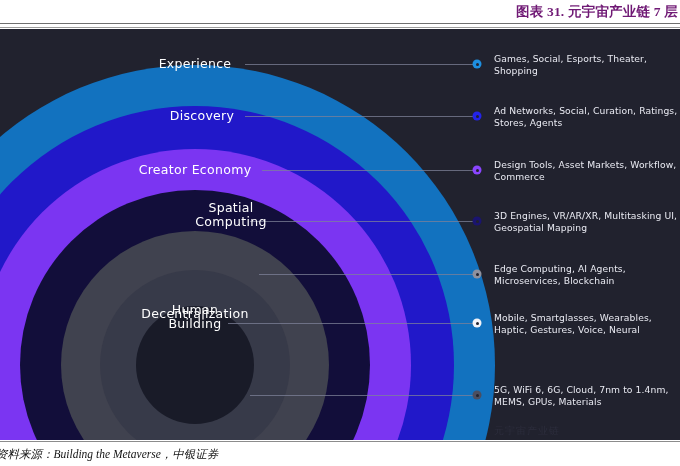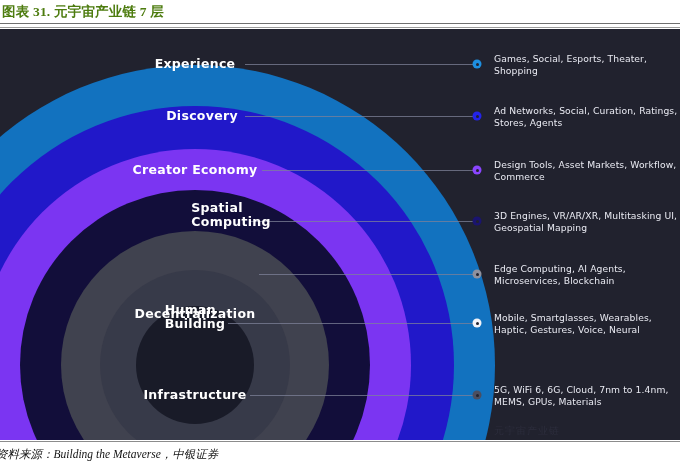--- a/index.html
+++ b/index.html
@@ -18,24 +18,25 @@
   
   .fig-title {
     position: absolute;
     left: 2px;
     top: 2px;
     width: 676px;
     height: 20px;
     font-family: "Liberation Serif", serif;
     font-weight: bold;
     font-size: 13.5px;
-    color: #4d7c0f;
+    color: #701a75;
     letter-spacing: .2px;
     white-space: nowrap;
     line-height: 20px;
+    text-align: right;
   }
   .rule-top {
     position: absolute;
     left: 0;
     top: 23px;
     width: 680px;
     height: 0;
     border-top: 1.5px solid #6f6f6f;
   }
   .rule-top2 {
@@ -121,24 +122,24 @@
     width: 470px; height: 240px;
     left: -40px; bottom: -214px;
     border: 5px solid #7b35f2;
   }
 
   
   .layer-label {
     position: absolute;
     color: #ffffff;
     font-family: "DejaVu Sans", sans-serif;
-    font-weight: bold;
+    font-weight: normal;
     font-size: 12.5px;
     letter-spacing: .3px;
-    text-align: left;
+    text-align: center;
     line-height: 14px;
     white-space: pre-line;
     transform: translate(-50%, -50%);
   }
 
   
   .connector {
     position: absolute;
     height: 1px;
     background: #7d8298;
@@ -248,21 +249,20 @@
   <div class="marker" style="left:477px; top:366px; background:#4b4e60;"></div>
 
   <div class="layer-label" style="left:195px; top:35px;">Experience</div>
   <div class="layer-label" style="left:202px; top:87px;">Discovery</div>
   <div class="layer-label" style="left:195px; top:141px;">Creator Economy</div>
   <div class="layer-label" style="left:195px; top:186px;margin-left:36px;">Spatial
 Computing</div>
   <div class="layer-label" style="left:195px; top:245px;margin-top:40px;">Decentralization</div>
   <div class="layer-label" style="left:195px; top:288px;">Human
 Building</div>
-  <div class="layer-label" style="left:195px; top:366px;">Infrastructure</div>
 
   <div class="desc" style="top:35px;">Games, Social, Esports, Theater, Shopping</div>
   <div class="desc" style="top:87px;">Ad Networks, Social, Curation, Ratings, Stores, Agents</div>
   <div class="desc" style="top:141px;">Design Tools, Asset Markets, Workflow, Commerce</div>
   <div class="desc" style="top:192px;">3D Engines, VR/AR/XR, Multitasking UI, Geospatial Mapping</div>
   <div class="desc" style="top:245px;">Edge Computing, AI Agents, Microservices, Blockchain</div>
   <div class="desc" style="top:294px;">Mobile, Smartglasses, Wearables, Haptic, Gestures, Voice, Neural</div>
   <div class="desc" style="top:366px;">5G, WiFi 6, 6G, Cloud, 7nm to 1.4nm, MEMS, GPUs, Materials</div>
 
   <div class="watermark">元宇宙产业链</div>

